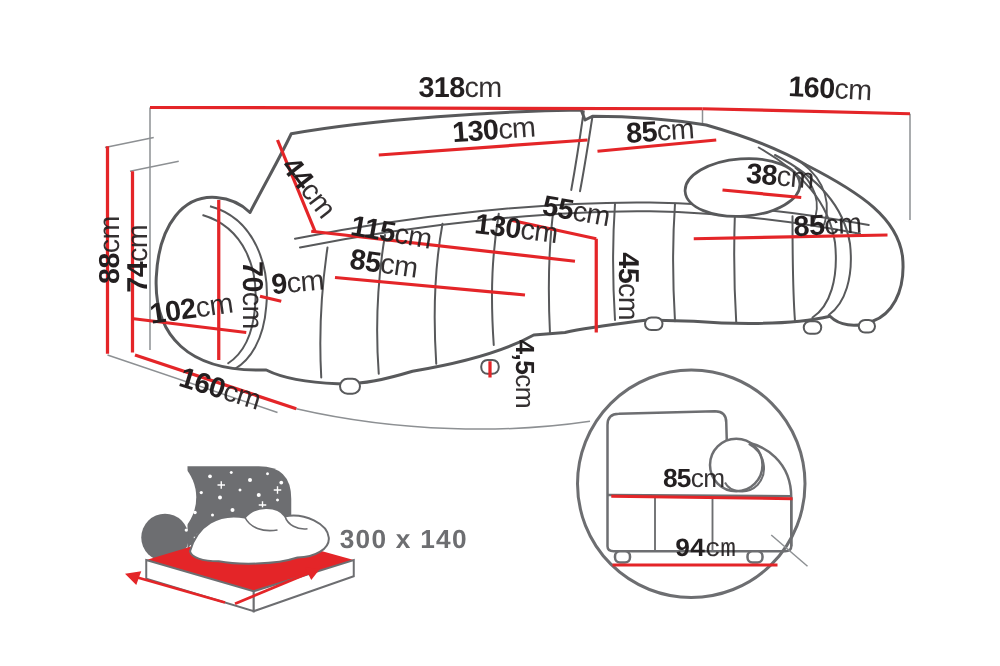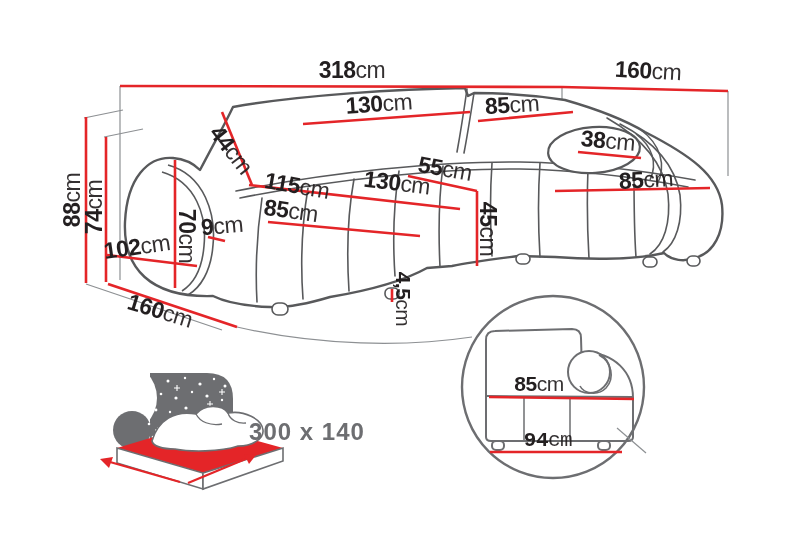--- a/index.html
+++ b/index.html
@@ -1,26 +1,26 @@
 <!DOCTYPE html>
 <html><head>
 <meta charset="utf-8">
 <style>
   html,body{margin:0;padding:0;background:#ffffff;}
   #stage{position:relative;width:800px;height:533px;background:#ffffff;overflow:hidden;
          font-family:"Liberation Sans", sans-serif;}
   #stage svg{position:absolute;left:0;top:0;}
-  #labels-layer{position:absolute;left:0;top:0;width:678px;height:533px;pointer-events:none;}
+  #labels-layer{position:absolute;left:16px;top:0;width:678px;height:533px;pointer-events:none;}
   .dim{position:absolute;white-space:nowrap;color:#231f20;font-size:23px;line-height:1;
        transform:translate(-50%,-50%);}
   .dim b{font-weight:700;letter-spacing:-.5px;}
   .dim .u{font-weight:400;opacity:.92;letter-spacing:-.5px;}
   .dim.small{font-size:21px;}
   .dim.detail{font-size:21px;}
-  .dim.bed{font-size:24px;color:#6d6e71;}
+  .dim.bed{font-size:21px;color:#6d6e71;}
   .dim.bed b{letter-spacing:1px;}
 </style>
 </head>
 <body>
 
 <div id="stage">
 
   <svg width="800" height="533" viewBox="0 0 800 533">
 
     <g stroke="#8d9093" stroke-width="1.2" fill="none">

